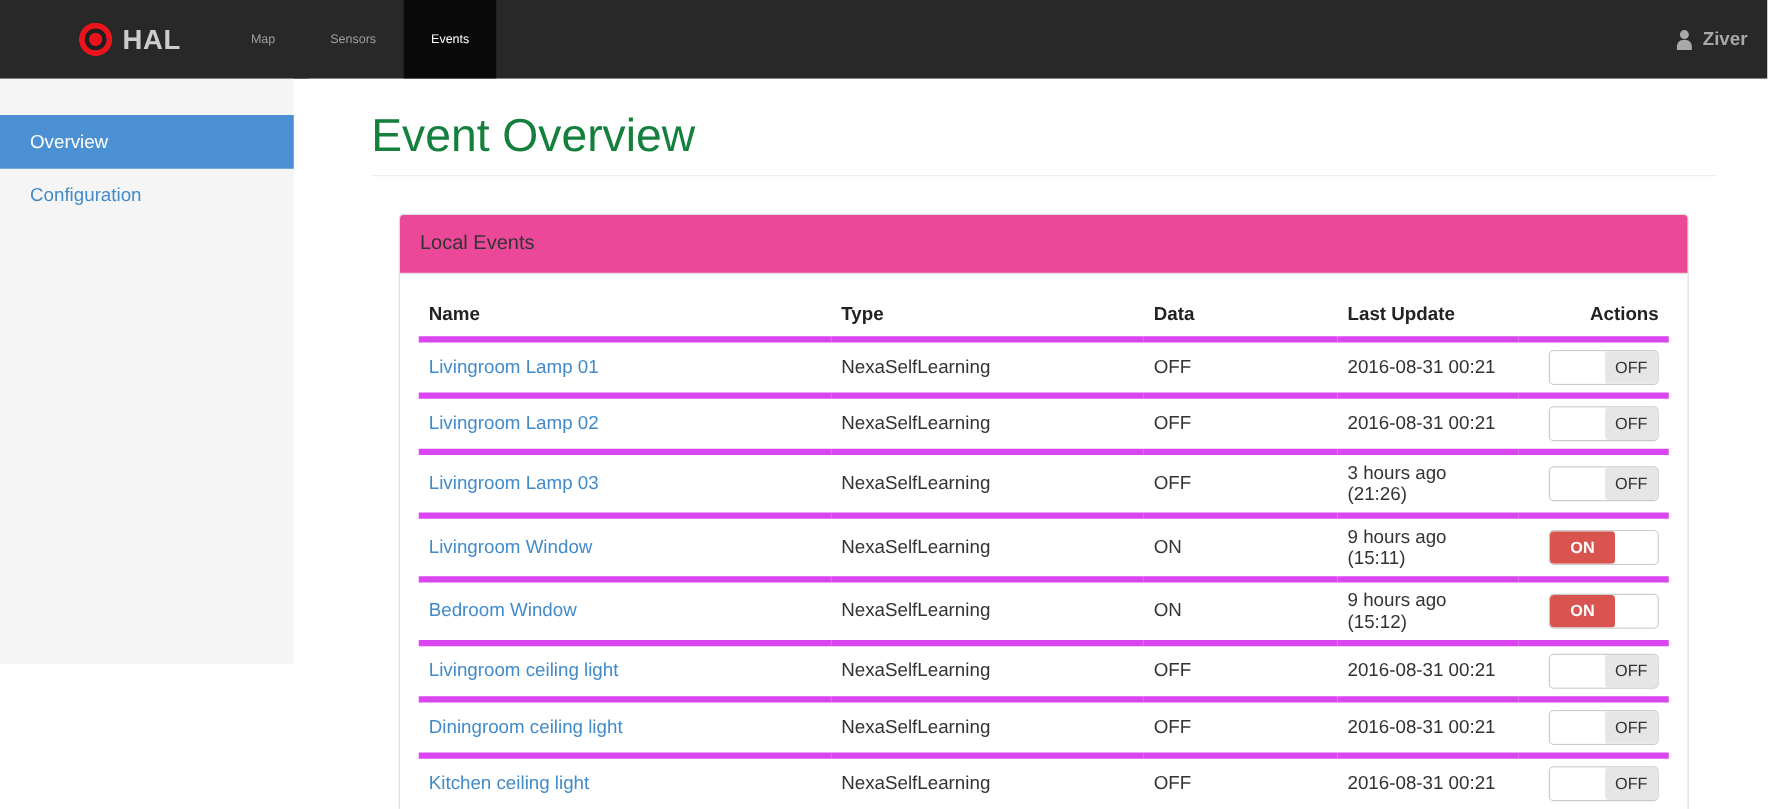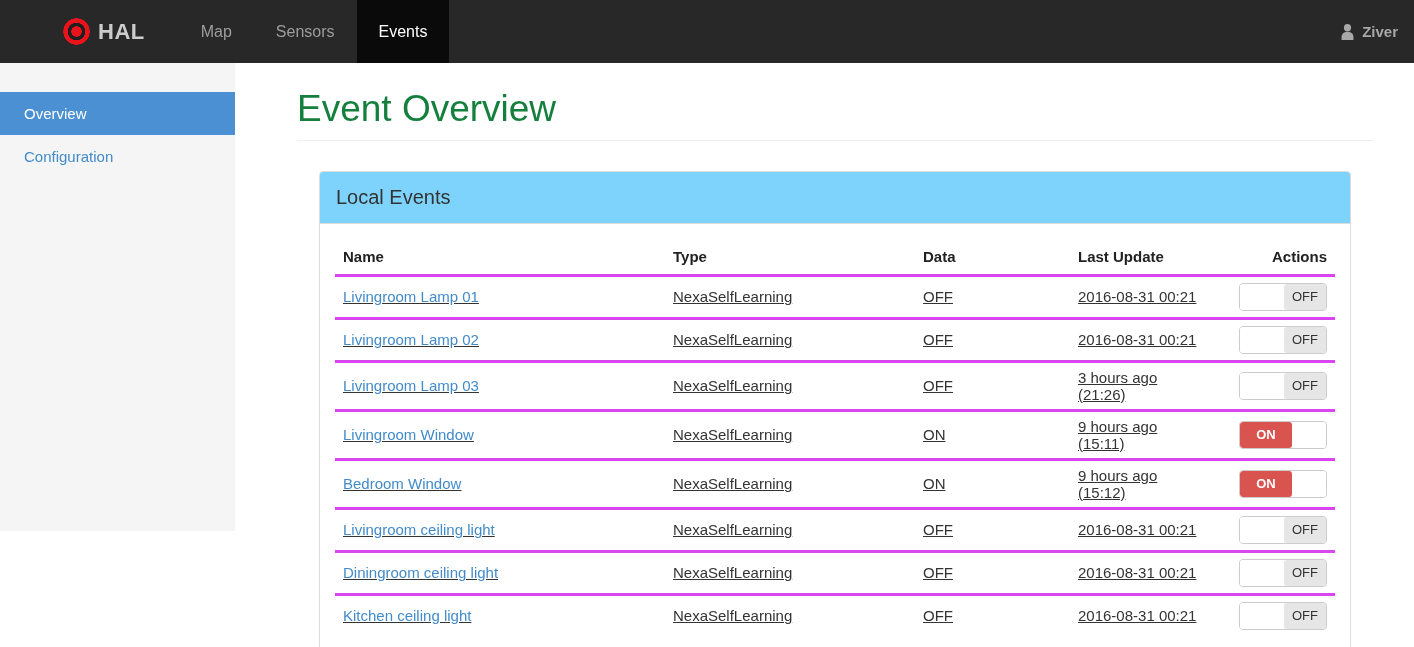--- a/index.html
+++ b/index.html
@@ -6,50 +6,50 @@
   html,body { width:1414px; height:647px; overflow:hidden; background:#fff;
               font-family:"Liberation Sans", sans-serif; color:#333; }
 
   
   .navbar { height:63px; background:#282828; display:flex; align-items:stretch; }
   .brand { display:flex; align-items:center; gap:8px; padding:0 16px 0 15px;margin-left:48px; }
   .logo { width:27px; height:27px; border-radius:50%; flex:0 0 auto;
           background:radial-gradient(circle at 50% 50%, #e8131b 0 5px, #1f1f1f 5.5px 8.5px, #e8131b 9px 13px, #282828 13.5px); }
   .brand-text { color:#cccccc; font-size:22px; font-weight:bold; letter-spacing:.5px; }
   .nav-tabs { display:flex; list-style:none; align-items:stretch; margin-left:18px; }
-  .nav-tab { display:flex; align-items:center; padding:0 22px; font-size:16px;
+  .nav-tab { display:flex; align-items:center; padding:0 22px; font-size:10px;
              color:#9d9d9d; cursor:pointer; }
   .nav-tab.active { background:#0a0a0a; color:#ffffff; }
   .nav-user { margin-left:auto; display:flex; align-items:center; gap:6px;
               padding:17px 16px; color:#a8a8a8; font-size:15px; font-weight:bold; cursor:pointer; }
   .user-icon { width:17px; height:17px; fill:#a8a8a8; }
 
   
   .page { display:flex; height:468px;gap:12px; }
   .sidebar { width:235px; background:#f5f5f5; padding-top:29px; flex:0 0 auto; }
   .side-item { display:block; padding:13px 24px; font-size:15px; color:#428bca;
                cursor:pointer; }
   .side-item.active { background:#4a90d2; color:#ffffff; }
   .main { flex:1; padding:0 41px 0 50px; background:#fff; }
 
   
   .page-header { margin:26px 0 0; padding-bottom:10px; border-bottom:1px solid #eee; }
   .page-header h1 { font-size:37px; font-weight:normal; color:#15803d; line-height:1.1; }
 
   
   .panel { margin:30px 22px 0; border:1px solid #ddd; border-radius:4px; background:#fff; }
-  .panel-heading { background:#7dd3fc; border-bottom:1px solid #ddd;
-                   border-radius:3px 3px 0 0; padding:14px 16px; font-size:20px; color:#333; }
+  .panel-heading { background:#ec4899; border-bottom:1px solid #ddd;
+                   border-radius:3px 3px 0 0; padding:14px 16px; font-size:16px; color:#333; }
   .panel-body { padding:15px; }
 
   
   table { width:100%; border-collapse:collapse; table-layout:fixed; font-size:15px; }
   th { text-align:left; font-weight:bold; color:#222; padding:9px 8px;
        border-bottom:2px solid #ddd; }
-  td { padding:6px 8px; border-top:3px solid #d946ef; height:40px; vertical-align:middle;text-decoration:underline; }
+  td { padding:6px 8px; border-top:5px solid #d946ef; height:40px; vertical-align:middle; }
   th.col-actions, td.col-actions { text-align:right; }
   td a { color:#428bca; text-decoration:none; cursor:pointer; }
 
   
   .switch { display:inline-flex; width:88px; height:28px; border:1px solid #ccc;
             border-radius:4px; background:#fff; overflow:hidden; cursor:pointer;
             vertical-align:middle; }
   .seg { display:flex; align-items:center; justify-content:center; font-size:13px; }
   .on-seg  { width:52px; background:#d9534f; color:#fff; font-weight:bold; border-radius:3px; }
   .off-seg { width:42px; background:#e6e6e6; color:#333; border-radius:3px; }

